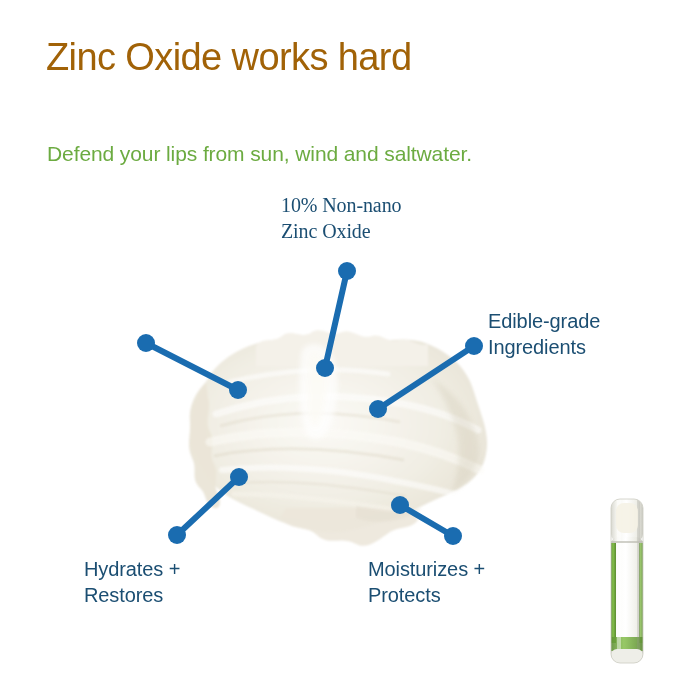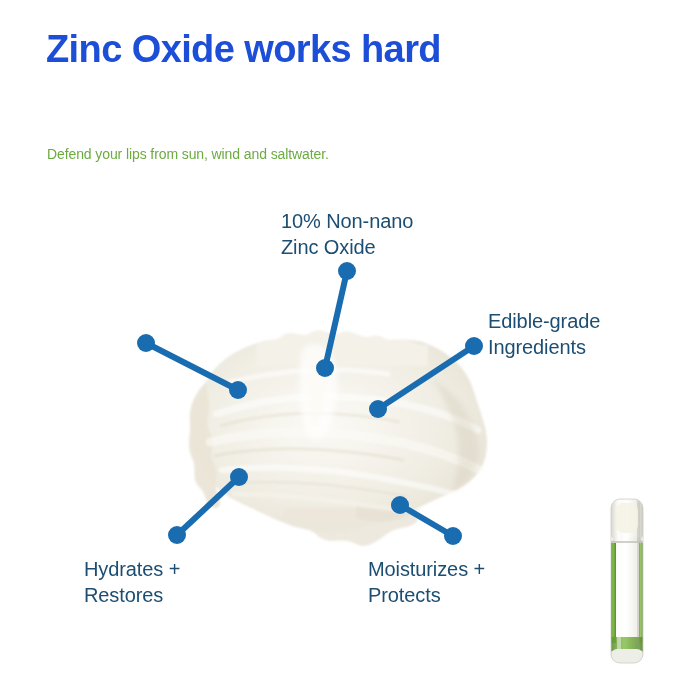--- a/index.html
+++ b/index.html
@@ -7,43 +7,43 @@
     width:679px;height:679px;
     background:#ffffff;
     font-family:"Liberation Sans", sans-serif;
     overflow:hidden;
     position:relative;
   }
   #stage{position:relative;width:679px;height:679px;background:#fff;overflow:hidden;}
 
   
   .headline{
-    position:absolute;left:46px;top:26px;width:600px;
-    font-size:38px;line-height:46px;font-weight:bold;
-    color:#1d4ed8;letter-spacing:-0.6px;
+    position:absolute;left:46px;top:34px;width:600px;
+    font-size:38px;line-height:46px;font-weight:normal;
+    color:#a16207;letter-spacing:-0.6px;
   }
   .headline .l2{display:block;}
   .subhead{
     position:absolute;left:47px;top:141px;width:620px;
-    font-size:14px;line-height:26px;font-weight:normal;
+    font-size:21px;line-height:26px;font-weight:normal;
     color:#6cab41;letter-spacing:-0.1px;
   }
 
   
   .label{
     position:absolute;
     color:#1b4e72;
     font-size:20px;
     line-height:26px;
     font-weight:normal;
     letter-spacing:-0.1px;
     white-space:pre-line;
   }
   #label-uva{left:36px;top:262px;width:230px;}
-  #label-zinc{left:281px;top:208px;width:220px;}
+  #label-zinc{left:281px;top:192px;width:220px;font-family:Liberation Serif, serif;}
   #label-edible{left:488px;top:308px;width:200px;}
   #label-hydrates{left:84px;top:556px;width:210px;}
   #label-moisturizes{left:368px;top:556px;width:220px;}
 
   
   #smear{position:absolute;left:160px;top:318px;width:350px;height:240px;}
 
   
   #connectors{position:absolute;left:0;top:0;width:679px;height:679px;}
 

